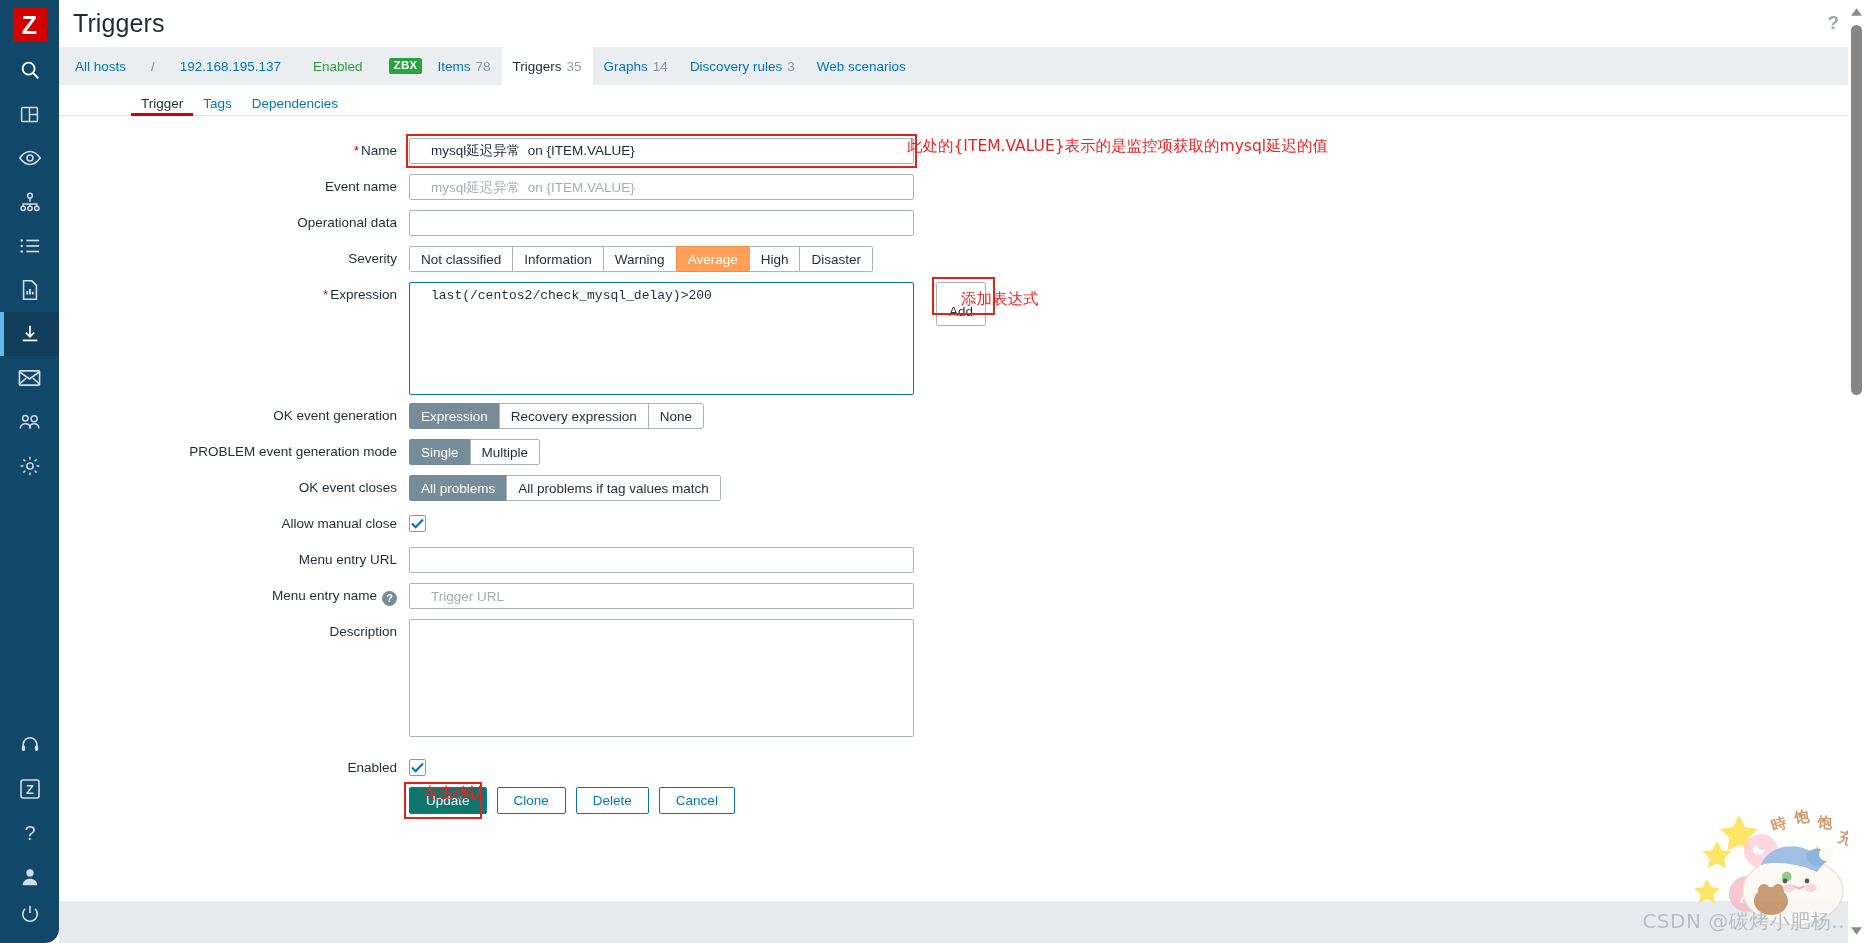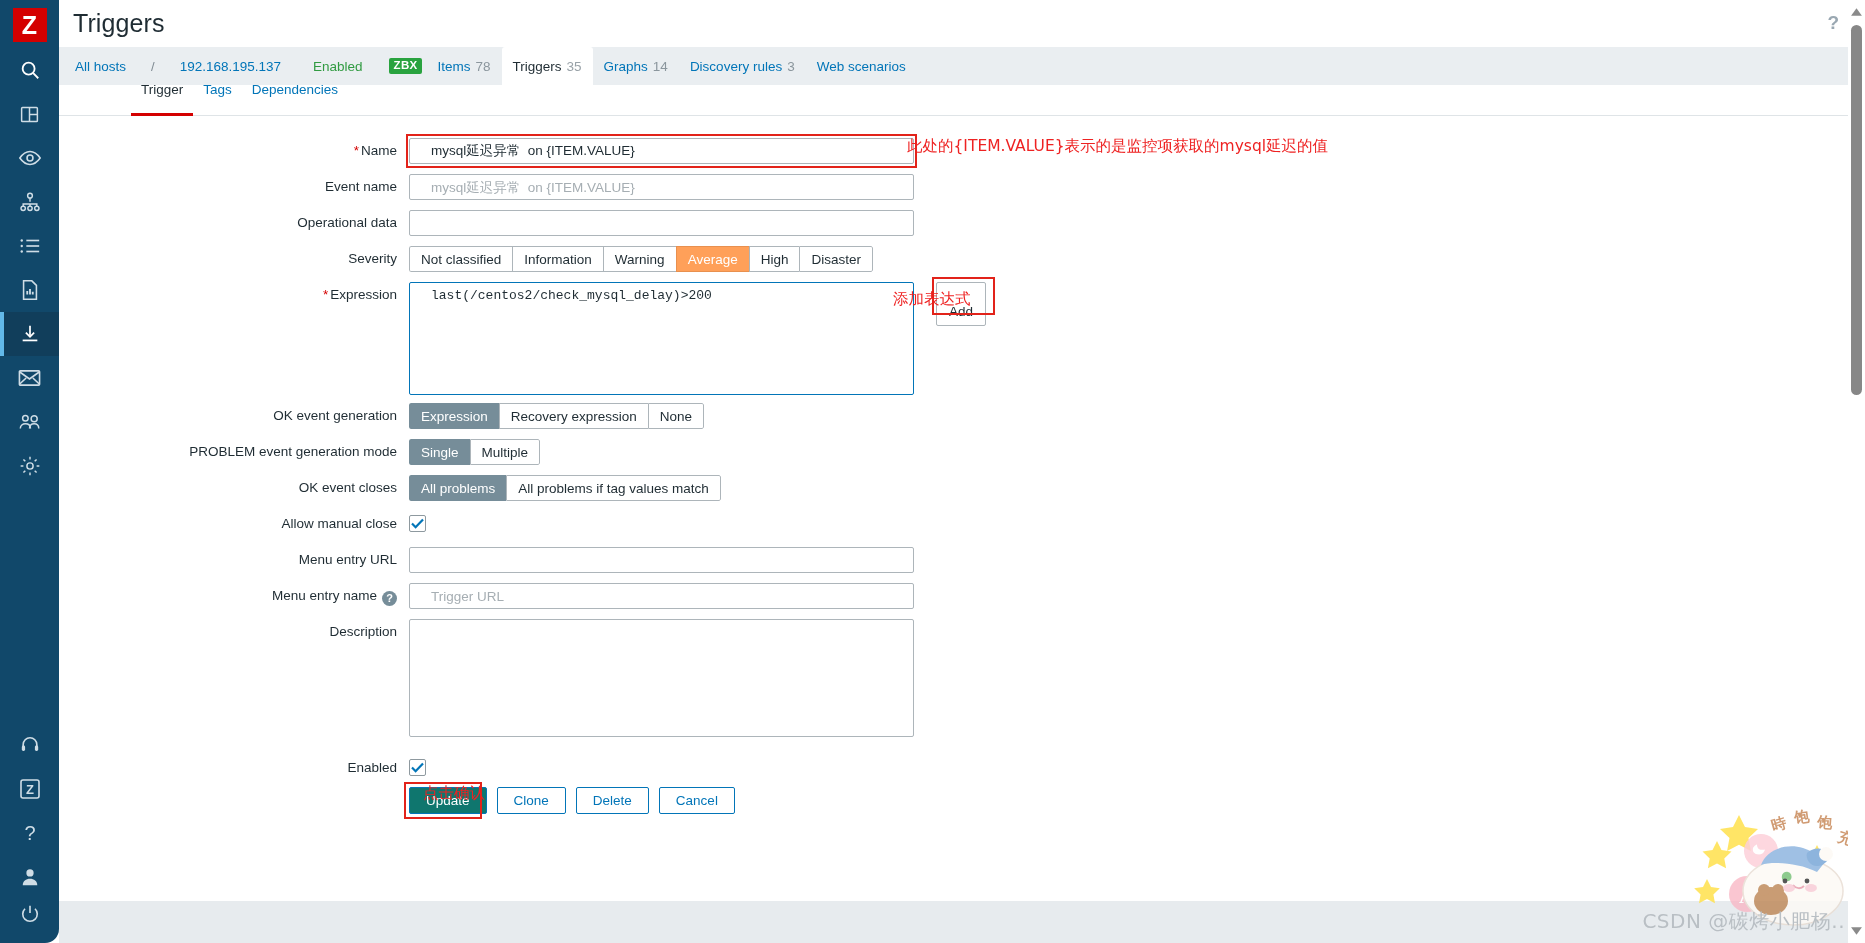--- a/index.html
+++ b/index.html
@@ -94,21 +94,21 @@
 
   
   .formtabs {
     height: 31px; flex: 0 0 31px;
     border-bottom: 1px solid #dfe4e7;
     display: flex; align-items: flex-end;
     padding-left: 72px;
     background: #fff;
   }
   .ftab {
-    font-size: 13.5px; color: #0275b8; padding: 0 10px 18px; cursor: pointer;
+    font-size: 13.5px; color: #0275b8; padding: 0 10px 4px; cursor: pointer;
     position: relative;
   }
   .ftab.active { color: #1f2c33; }
   .ftab.active::after {
     content:''; position:absolute; left:0; right:0; bottom:-1px; height:3px; background:#d40000;
   }
 
   
   .formwrap { flex: 1 1 auto; position: relative; overflow: hidden; background:#fff; }
   .row { display: flex; align-items: flex-start; margin-bottom: 10px; }
@@ -516,21 +516,21 @@
               <button class="btn">Delete</button>
               <button class="btn">Cancel</button>
             </div>
             <div class="red-box" style="left:-5px;top:-5px;width:78px;height:37px;"></div>
           </div>
         </div>
 
       </div>
 
       <div class="anno" style="left:848px;top:20px;">此处的{ITEM.VALUE}表示的是监控项获取的mysql延迟的值</div>
-      <div class="anno" style="left:834px;top:173px;">添加表达式</div>
+      <div class="anno" style="left:902px;top:173px;">添加表达式</div>
       <div class="anno" style="left:364px;top:667px;">点击确认</div>
     </div>
 
     <div class="status-bar"></div>
 
     <div class="wm">
       <svg width="230" height="150" viewBox="0 0 230 150">
         <g opacity="0.9">
           <path d="M118 22 l6 12 13 2 -9.5 9 2.4 13 -11.9-6.3 -11.9 6.3 2.4-13 -9.5-9 13-2z" fill="#ffe14d"></path>
           <path d="M96 48 l4.5 9 10 1.5 -7.2 6.9 1.8 9.9 -9.1-4.8 -9.1 4.8 1.8-9.9 -7.2-6.9 10-1.5z" fill="#ffe14d"></path>

